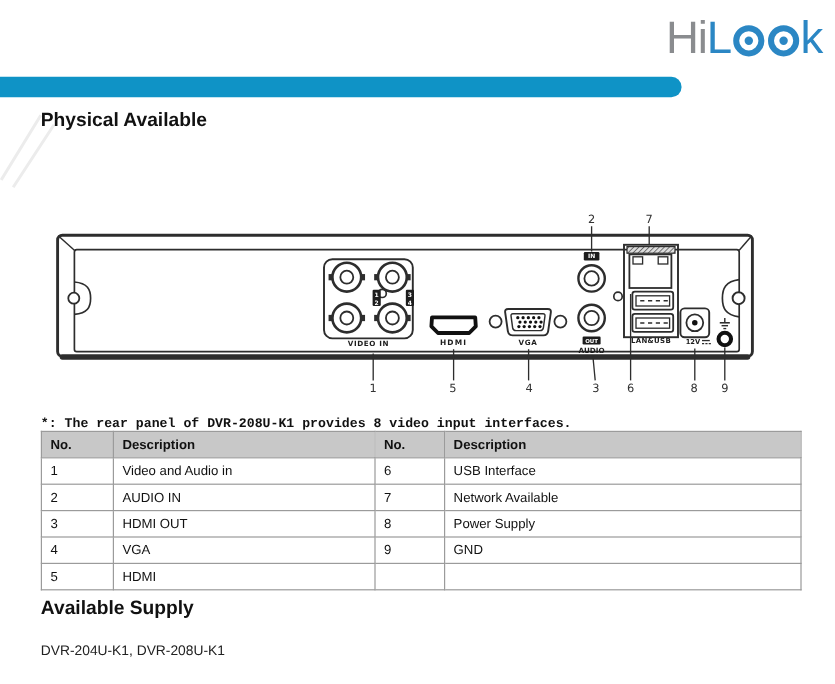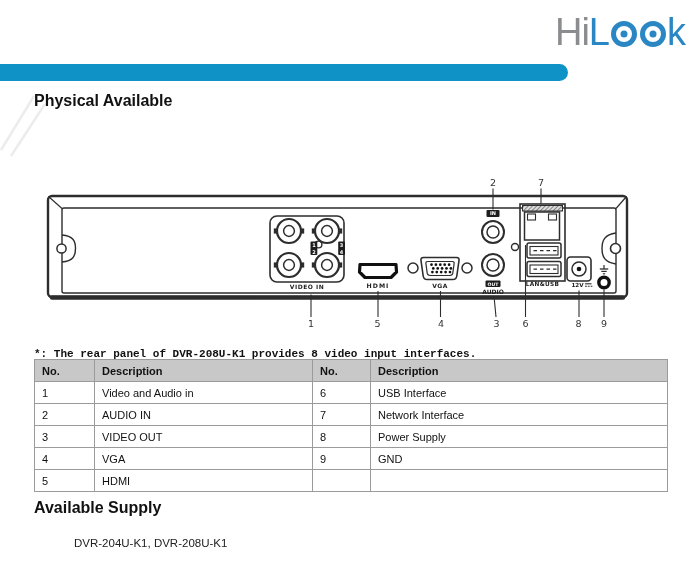--- a/index.html
+++ b/index.html
@@ -28,21 +28,21 @@
   .diagram .plw{fill:#fff;font-size:5px;letter-spacing:0;}
   
   .note{position:absolute;left:34px;top:348px;font-size:11px;font-weight:bold;font-family:Liberation Mono, monospace;}
   .spec-table{position:absolute;left:34px;top:359px;width:633px;border-collapse:collapse;
       font-size:11px;table-layout:fixed;}
   .spec-table th,.spec-table td{border:1px solid #9b9b9b;height:21px;padding:0 4px 0 7px;
       text-align:left;vertical-align:middle;overflow:hidden;white-space:nowrap;}
   .spec-table th{background:#c8c8c8;font-weight:bold;}
   
   .avail-title{position:absolute;left:34px;top:499px;font-size:16px;font-weight:bold;}
-  .models{position:absolute;left:34px;top:537px;font-size:11.5px;color:#222;margin-left:40px;}
+  .models{position:absolute;left:34px;top:537px;font-size:11.5px;color:#222;}
 </style>
 </head>
 <body>
 
 <div class="logo">
   <span class="lg-hi">Hi</span>
     <span class="lg-l">L</span>
     <span class="eye"></span>
     <span class="eye"></span>
     <span class="lg-k">k</span>
@@ -249,25 +249,25 @@
   <tr>
     <td>1</td>
     <td>Video and Audio in</td>
     <td>6</td>
     <td>USB Interface</td>
   </tr>
   <tr>
     <td>2</td>
     <td>AUDIO IN</td>
     <td>7</td>
-    <td>Network Interface</td>
+    <td>Network Available</td>
   </tr>
   <tr>
     <td>3</td>
-    <td>VIDEO OUT</td>
+    <td>HDMI OUT</td>
     <td>8</td>
     <td>Power Supply</td>
   </tr>
   <tr>
     <td>4</td>
     <td>VGA</td>
     <td>9</td>
     <td>GND</td>
   </tr>
   <tr>

